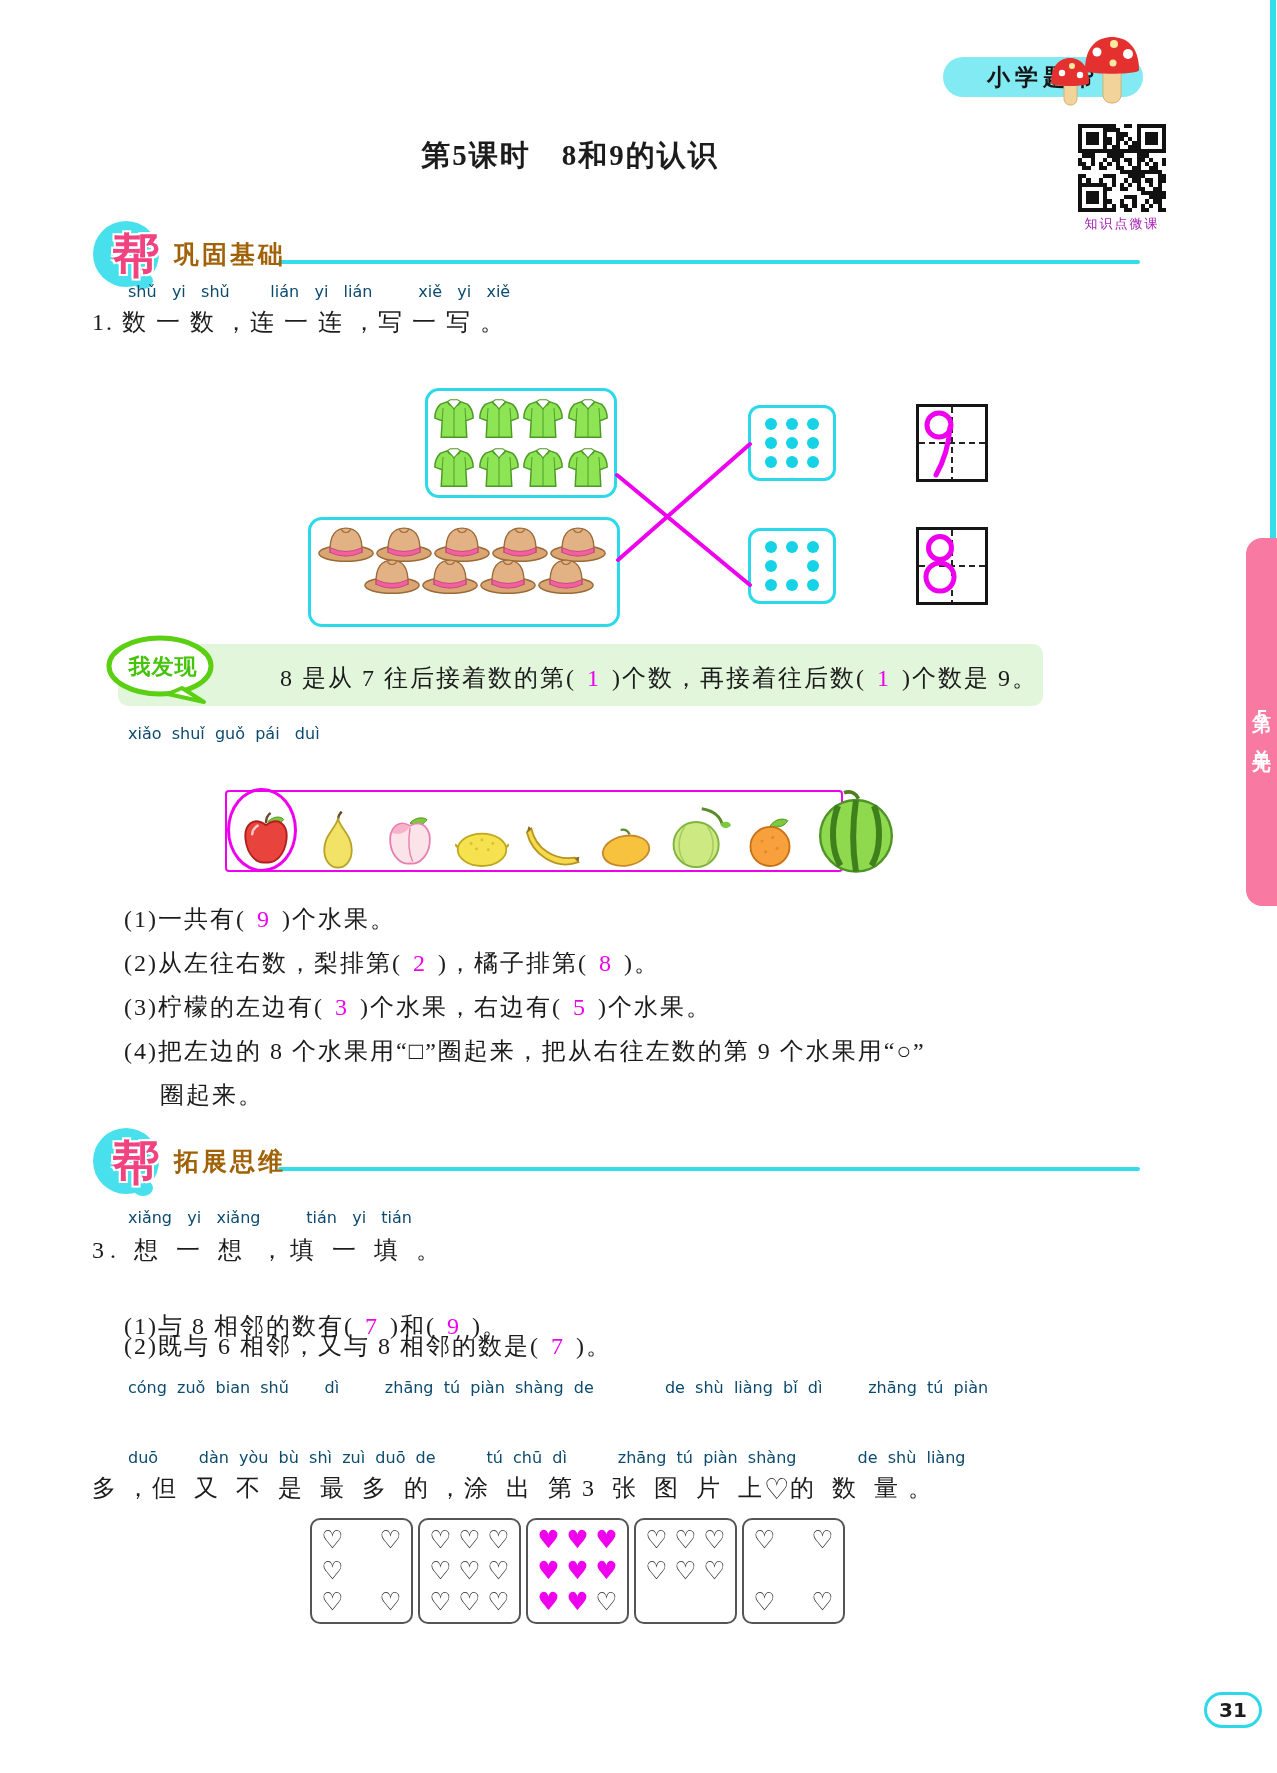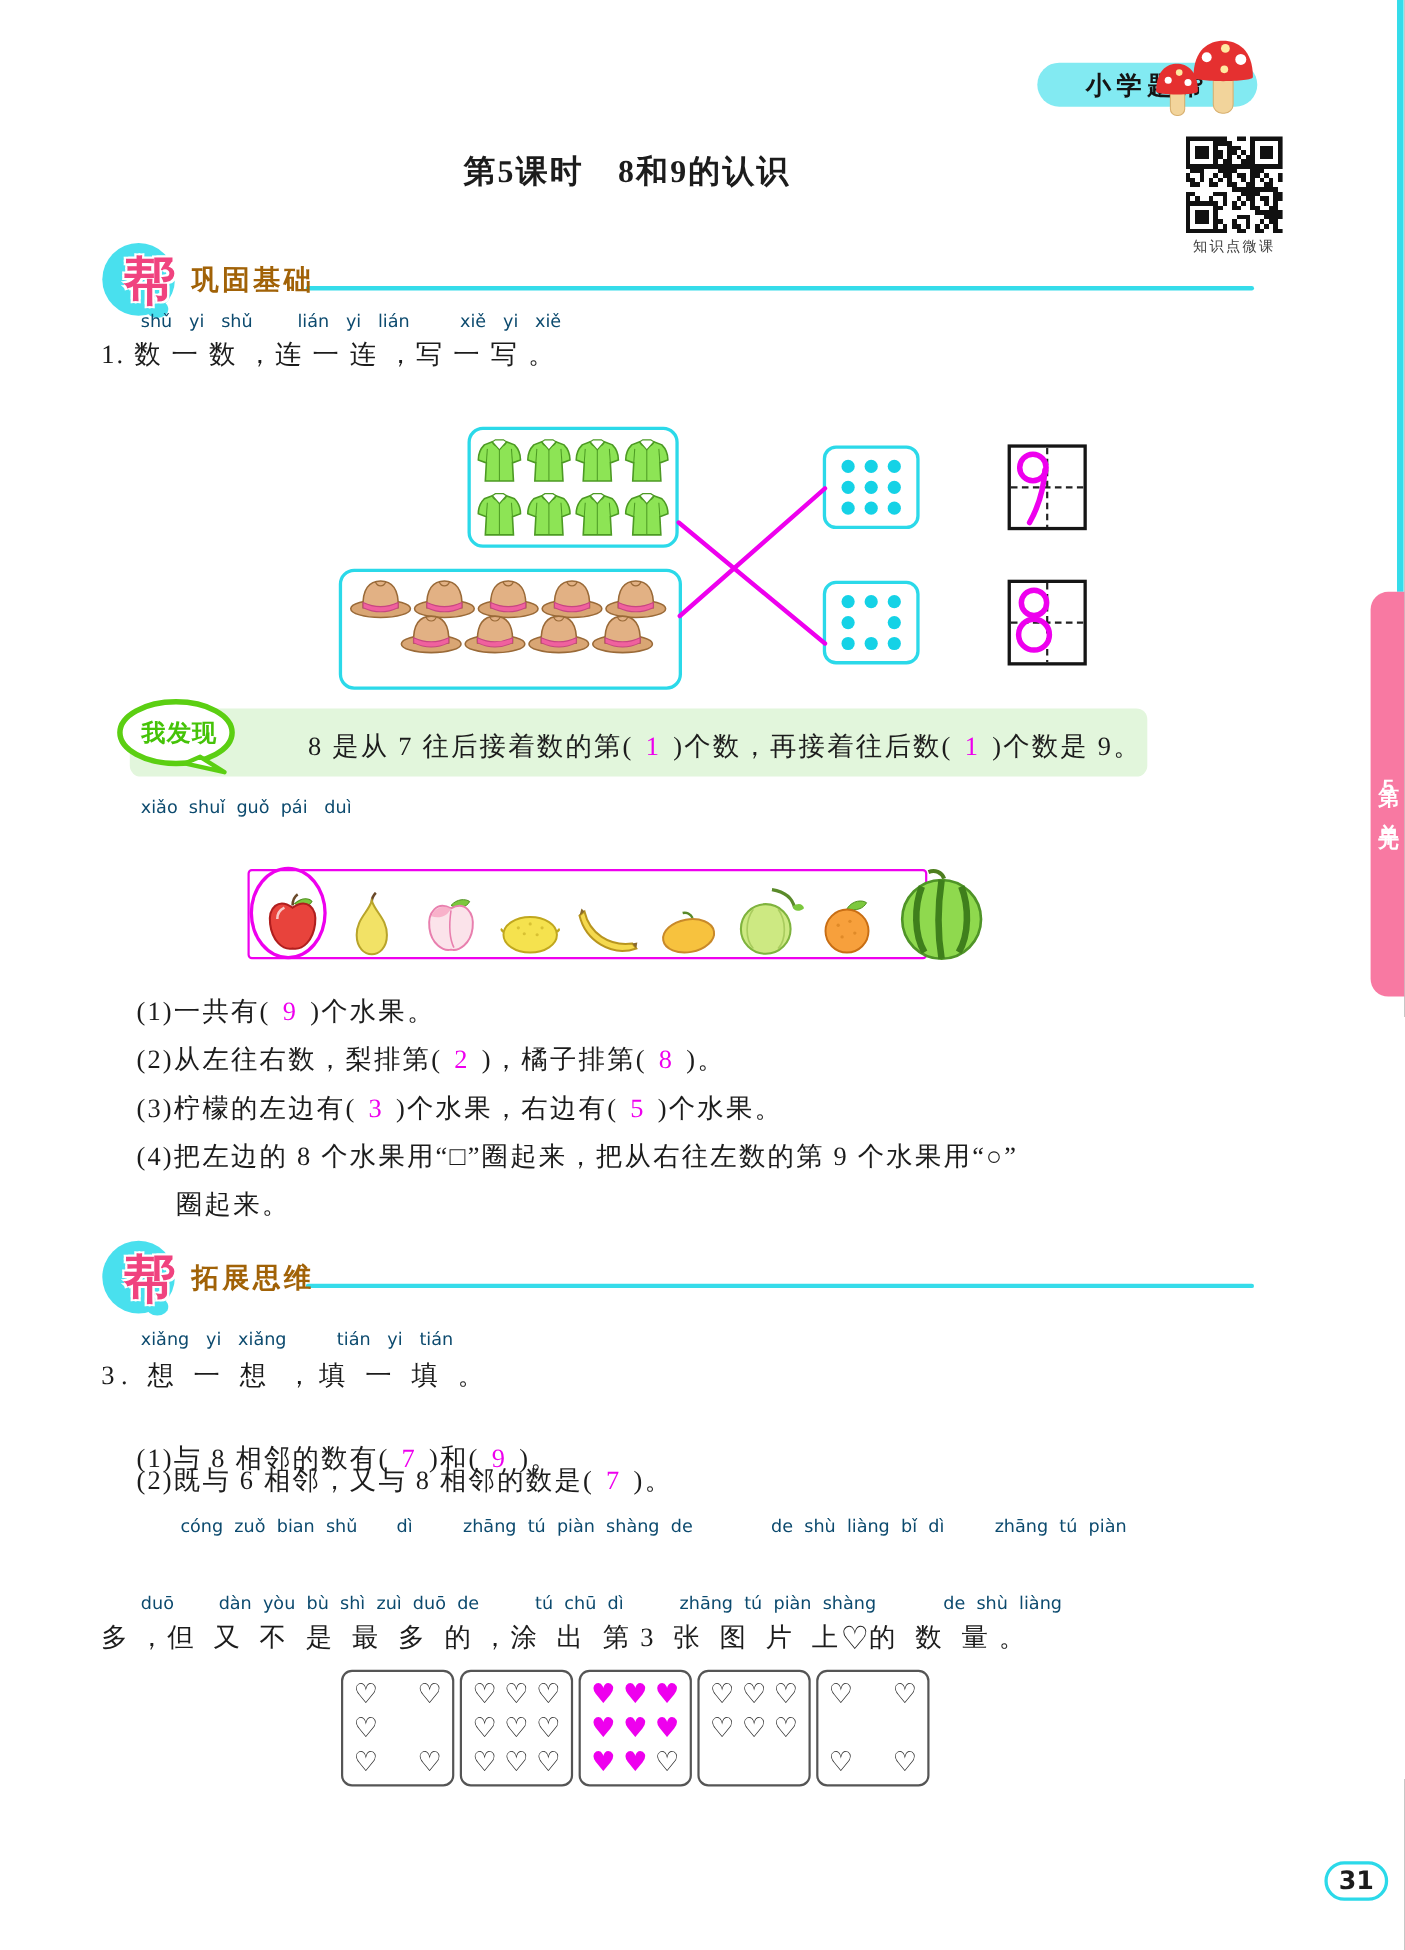--- a/index.html
+++ b/index.html
@@ -12,21 +12,21 @@
   #unit-tab span{writing-mode:vertical-rl;text-orientation:upright;color:#fff;font-weight:bold;
             font-size:19px;letter-spacing:6px;font-family:"Liberation Sans","DejaVu Sans",sans-serif;}
   
   #logo-pill{position:absolute;left:943px;top:57px;width:200px;height:40px;background:#82EAF2;
              border-radius:22px;display:flex;align-items:center;justify-content:center;}
   #logo-pill span{font-family:"DejaVu Sans","Liberation Sans",sans-serif;font-weight:bold;
              font-size:23px;letter-spacing:5px;color:#151515;}
   #mushrooms{position:absolute;left:1035px;top:33px;width:110px;height:75px;}
   #qr{position:absolute;left:1078px;top:124px;width:88px;height:88px;}
   #qr-caption{position:absolute;left:1066px;top:215px;width:112px;text-align:center;font-size:13px;
-             letter-spacing:2px;color:#404040;}
+             letter-spacing:2px;color:#a21caf;}
   
   #page-title{position:absolute;left:0;top:136px;width:1140px;text-align:center;font-size:29px;
              font-weight:bold;letter-spacing:2px;}
   
   .sec-blob{position:absolute;width:66px;height:66px;border-radius:50%;background:#49E0EE;}
   .sec-blob::after{content:"";position:absolute;left:40px;top:52px;width:20px;height:16px;
              border-radius:50%;background:#49E0EE;}
   .sec-badge{position:absolute;font-size:48px;font-weight:900;color:#F0437F;z-index:2;
              font-family:"DejaVu Sans","Liberation Sans",sans-serif;
              text-shadow:-2px -2px 0 #fff,2px -2px 0 #fff,-2px 2px 0 #fff,2px 2px 0 #fff;}
@@ -80,21 +80,21 @@
          box-sizing:border-box;display:grid;grid-template-columns:repeat(3,1fr);
          grid-template-rows:repeat(3,1fr);place-items:center;padding:4px 6px;}
   .hs{font-family:"DejaVu Sans",sans-serif;font-size:25px;line-height:26px;}
   .ho{color:#2b2b2b;}
   .hf{color:#EE00EE;}
   
   #hint{left:118px;top:1650px;color:#E637C8;}
   #hint b{letter-spacing:1px;}
   #page-badge{position:absolute;left:1204px;top:1692px;width:58px;height:36px;background:#fff;
              border:3px solid #2BD9E9;border-radius:19px;box-sizing:border-box;display:flex;
-             align-items:center;justify-content:center;font-weight:bold;font-size:23px;
+             align-items:center;justify-content:center;font-weight:bold;font-size:20px;
              font-family:"DejaVu Sans",sans-serif;}
 </style>
 </head>
 <body>
 
 <div class="page">
 
   <div id="edge-line"></div>
   <div id="unit-tab">
     <span>第5单元</span>
@@ -561,21 +561,21 @@
   <div class="sec-label" style="left:174px;top:1145px;">拓展思维</div>
   <div class="sec-line" style="left:278px;top:1167px;width:862px;"></div>
 
   <div class="py" style="left:128px;top:1208px;">xiǎng   yi   xiǎng         tián   yi   tián</div>
   <div class="cn" style="left:92px;top:1234px;letter-spacing:6px;">3. 想 一 想 ，填 一 填 。</div>
 
   <div class="cn" style="left:124px;top:1284px;margin-top:26px;"><span>(1)与 8 相邻的数有(</span><span class="ans">7</span><span>)和(</span><span class="ans">9</span><span>)。</span></div>
 
   <div class="cn" style="left:124px;top:1330px;"><span>(2)既与 6 相邻，又与 8 相邻的数是(</span><span class="ans">7</span><span>)。</span></div>
 
-  <div class="py" style="left:128px;top:1378px;margin-left:36px;">cóng  zuǒ  bian  shǔ       dì         zhāng  tú  piàn  shàng  de              de  shù  liàng  bǐ  dì         zhāng  tú  piàn</div>
+  <div class="py" style="left:128px;top:1378px;">cóng  zuǒ  bian  shǔ       dì         zhāng  tú  piàn  shàng  de              de  shù  liàng  bǐ  dì         zhāng  tú  piàn</div>
   <div class="py" style="left:128px;top:1448px;">duō        dàn  yòu  bù  shì  zuì  duō  de          tú  chū  dì          zhāng  tú  piàn  shàng            de  shù  liàng</div>
   <div class="cn" style="left:92px;top:1472px;"><span>多 ，但  又  不  是  最  多  的 ，涂  出  第 3  张  图  片  上</span><span class="ih">♡</span><span>的  数  量 。</span></div>
 
   <div id="hearts-row">
       <div class="hcard">
         <span class="hs ho">♡</span>
         <span class="hs he"></span>
         <span class="hs ho">♡</span>
         <span class="hs ho">♡</span>
         <span class="hs he"></span>

